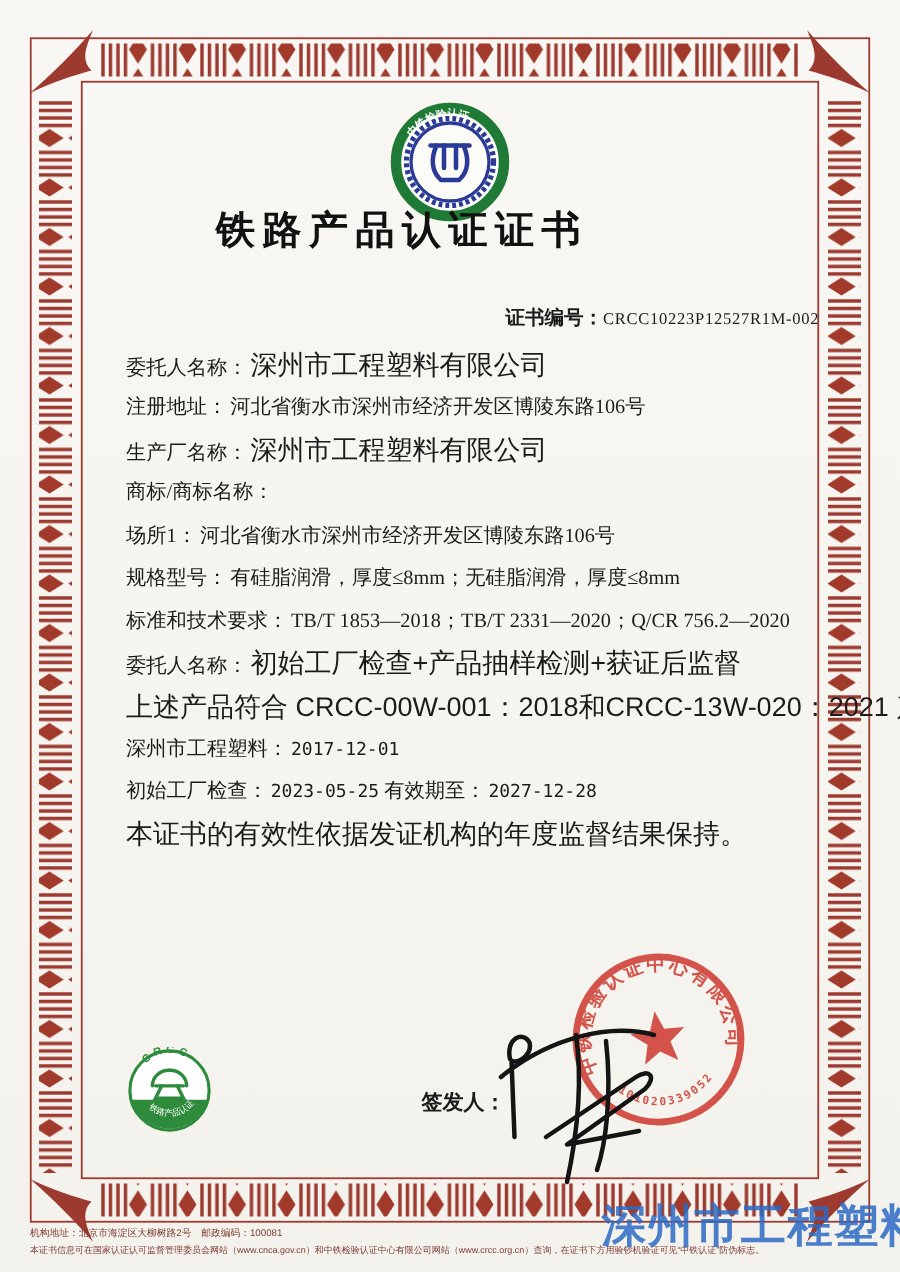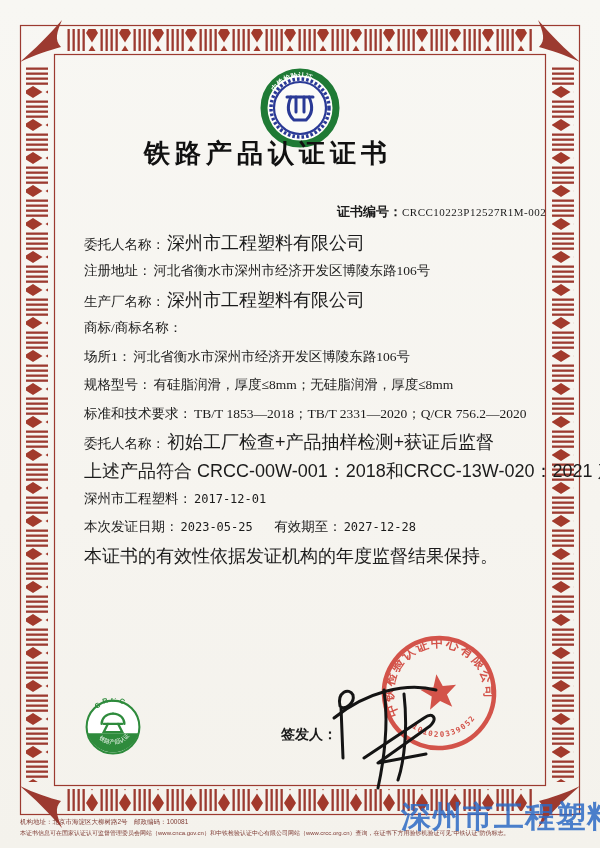--- a/index.html
+++ b/index.html
@@ -16,21 +16,21 @@
     font-family:"Liberation Sans",sans-serif;
   }
   .certno{position:absolute;left:337px;top:203px;z-index:2;font-size:13px;white-space:nowrap;}
   .certno .lbl{font-weight:bold;}
   .certno .num{font-family:Liberation Serif, serif;font-size:11px;letter-spacing:0.5px;}
   .fields{position:absolute;left:84px;top:229px;width:472px;z-index:2;}
   .row{height:28.45px;line-height:28.45px;font-size:13.5px;white-space:nowrap;}
   .row .val{margin-left:2px;}
   .b{font-weight:normal;font-family:"Liberation Sans",sans-serif;font-size:18px;}
   .mono{font-family:"DejaVu Sans Mono",monospace;font-size:12px;margin-top:12px;}
-  .pair2{margin-left:18px;}
+  .pair2{}
   .signer{position:absolute;left:281px;top:726px;z-index:3;font-size:14px;font-weight:bold;
     font-family:"Liberation Sans",sans-serif;}
   .badge{position:absolute;left:84px;top:698px;width:58px;height:58px;z-index:2;}
   .seal{position:absolute;left:378px;top:632px;width:122px;height:122px;z-index:4;
     transform:rotate(-8deg);opacity:0.9;mix-blend-mode:multiply;}
   .signature{position:absolute;left:326px;top:630px;width:118px;height:165px;z-index:5;}
   .watermark{
     position:absolute;left:401px;top:797px;z-index:6;font-size:30px;font-weight:bold;
     letter-spacing:1px;color:rgba(43,106,196,0.85);font-family:"Liberation Sans",sans-serif;
     white-space:nowrap;
@@ -109,21 +109,21 @@
     <div class="row"><span>注册地址：</span><span class="val">河北省衡水市深州市经济开发区博陵东路106号</span></div>
     <div class="row"><span>生产厂名称：</span><span class="val b">深州市工程塑料有限公司</span></div>
     <div class="row"><span>商标/商标名称：</span><span class="val"></span></div>
     <div class="row"><span>场所1：</span><span class="val">河北省衡水市深州市经济开发区博陵东路106号</span></div>
     <div class="row"><span>规格型号：</span><span class="val">有硅脂润滑，厚度≤8mm；无硅脂润滑，厚度≤8mm</span></div>
     <div class="row"><span>标准和技术要求：</span><span class="val">TB/T 1853—2018；TB/T 2331—2020；Q/CR 756.2—2020</span></div>
     <div class="row"><span>委托人名称：</span><span class="val b">初始工厂检查+产品抽样检测+获证后监督</span></div>
     <div class="row b">上述产品符合 CRCC-00W-001：2018和CRCC-13W-020：2021 产品认证实施规则的要求。</div>
     <div class="row"><span>深州市工程塑料：</span><span class="val mono">2017-12-01</span></div>
     <div class="row">
-      <span>本次发证日期：</span><span class="val mono">2023-05-25</span>
+      <span>初始工厂检查：</span><span class="val mono">2023-05-25</span>
       <span class="pair2">有效期至：</span><span class="val mono">2027-12-28</span>
     </div>
     <div class="row b">本证书的有效性依据发证机构的年度监督结果保持。</div>
   </div>
 
   <svg class="badge" viewBox="0 0 56 56">
     <defs>
       <path id="bTop" d="M9,30 A20,20 0 1 1 47,30"></path>
       <path id="bBot" d="M9.5,31 A19.5,19.5 0 0 0 46.5,31"></path>
     </defs>

